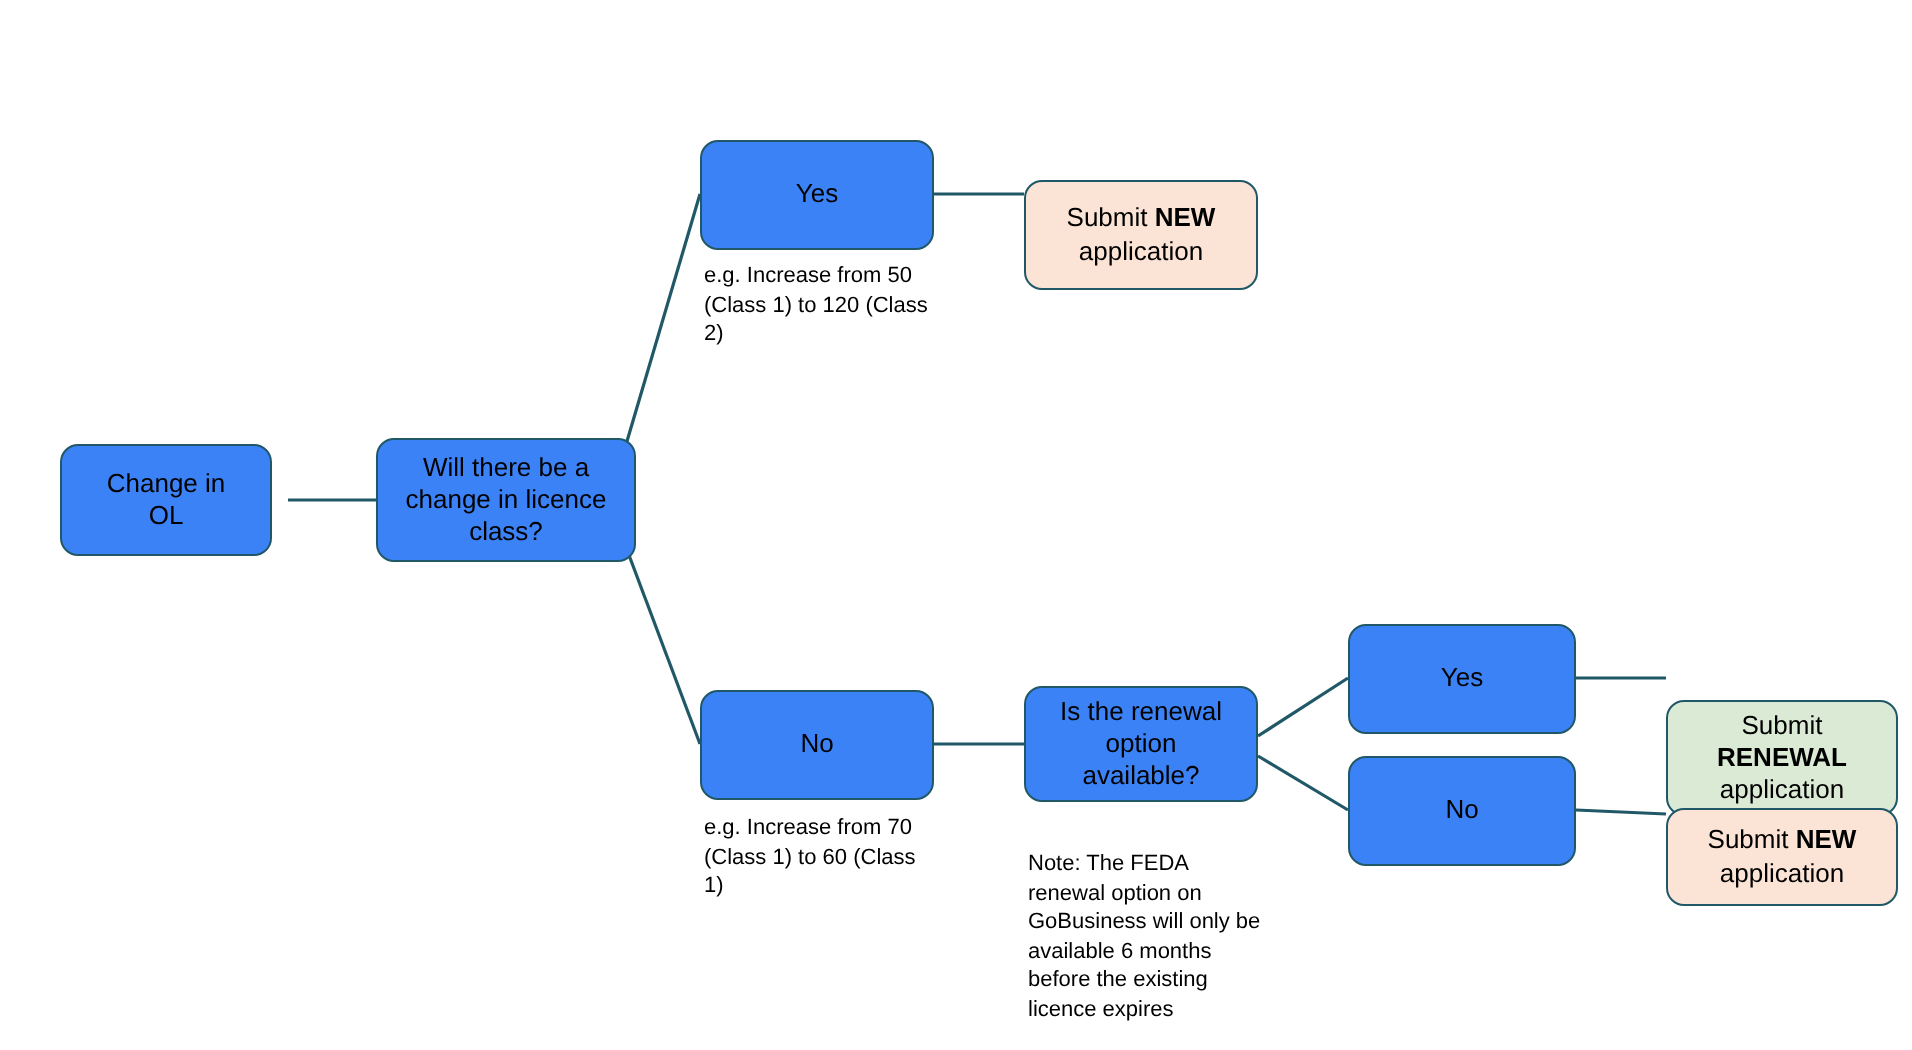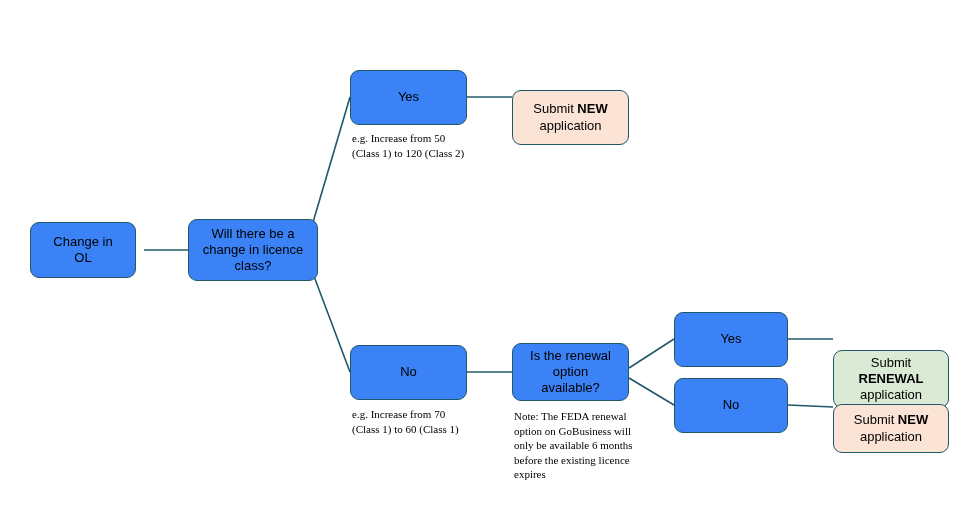--- a/index.html
+++ b/index.html
@@ -51,37 +51,36 @@
   }
   .node.outcome-new { background: var(--new-bg); margin-top: 20px; }
   .node.outcome-renewal { background: var(--renewal-bg); margin-top: 40px; }
   .node .b { font-weight: bold; }
   .note {
     position: absolute;
     font-size: 11px;
     line-height: 1.32;
     color: var(--text-color);
     text-align: left;
-    font-family: Liberation Serif, serif;
   }
   
   #n-start   { left: 30px;  top: 222px; width: 106px; height: 56px; }
   #n-q1      { left: 188px; top: 219px; width: 130px; height: 62px; padding: 4px 10px; }
   #n-q1yes   { left: 350px; top: 70px;  width: 117px; height: 55px; }
   #n-newtop  { left: 512px; top: 70px;  width: 117px; height: 55px; }
   #n-q1no    { left: 350px; top: 345px; width: 117px; height: 55px; }
   #n-q2      { left: 512px; top: 343px; width: 117px; height: 58px; }
   #n-q2yes   { left: 674px; top: 312px; width: 114px; height: 55px; }
   #n-renewal { left: 833px; top: 310px; width: 116px; height: 58px; padding: 4px 10px; }
   #n-q2no    { left: 674px; top: 378px; width: 114px; height: 55px; }
   #n-newbot  { left: 833px; top: 384px; width: 116px; height: 49px; padding: 4px 10px; }
   
   #note-yes { left: 352px; top: 131px; width: 115px; }
   #note-no  { left: 352px; top: 407px; width: 115px; }
-  #note-q2  { left: 514px; top: 409px; width: 120px; }
+  #note-q2  { left: 514px; top: 425px; width: 120px; }
 </style>
 </head>
 <body>
 
 <div class="canvas">
 
   <svg class="connectors" viewBox="0 0 956 525">
     <line x1="144" y1="250" x2="188" y2="250"></line>
     <line x1="306" y1="246" x2="350" y2="97"></line>
     <line x1="306" y1="255" x2="350" y2="372"></line>

